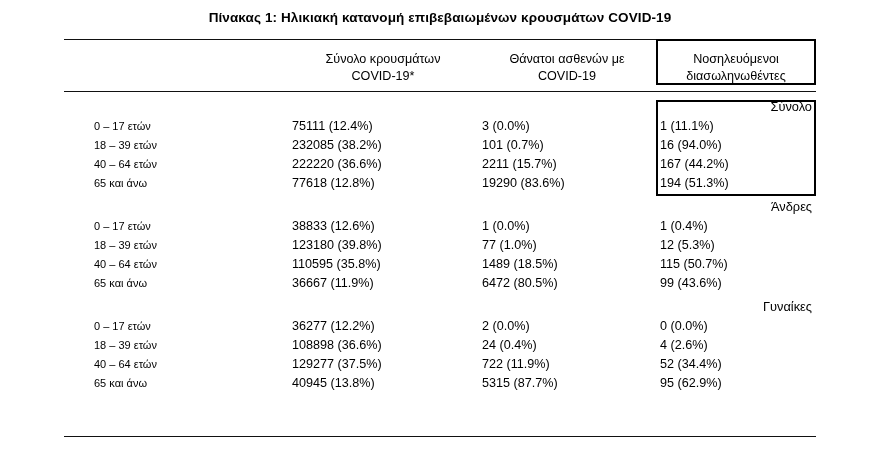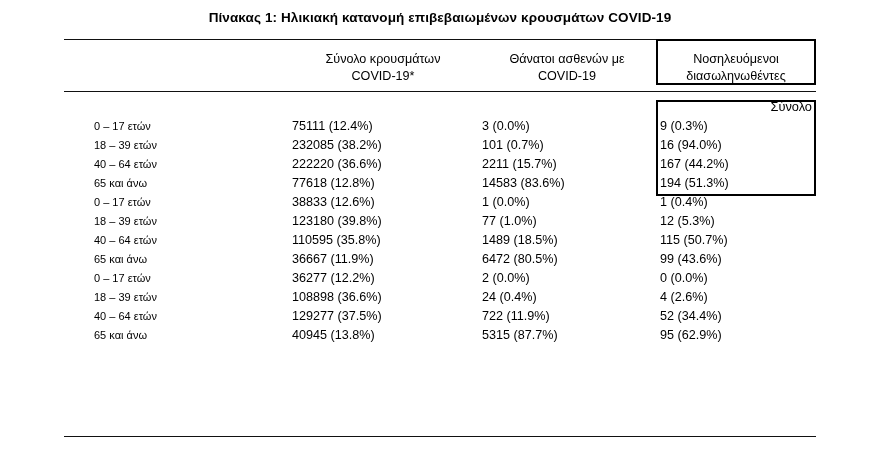--- a/index.html
+++ b/index.html
@@ -153,41 +153,44 @@
             <td></td>
         </tr>
 
         <tr class="group-row">
           <td colspan="4">Σύνολο</td>
         </tr>
         <tr class="data-row">
           <td class="label">0 – 17 ετών</td>
           <td>75111 (12.4%)</td>
           <td>3 (0.0%)</td>
-          <td>9 (0.3%)</td>
+          <td>1 (11.1%)</td>
         </tr>
         <tr class="data-row">
           <td class="label">18 – 39 ετών</td>
           <td>232085 (38.2%)</td>
           <td>101 (0.7%)</td>
           <td>16 (94.0%)</td>
         </tr>
         <tr class="data-row">
           <td class="label">40 – 64 ετών</td>
           <td>222220 (36.6%)</td>
           <td>2211 (15.7%)</td>
           <td>167 (44.2%)</td>
         </tr>
         <tr class="data-row">
           <td class="label">65 και άνω</td>
           <td>77618 (12.8%)</td>
-          <td>14583 (83.6%)</td>
+          <td>19290 (83.6%)</td>
           <td>194 (51.3%)</td>
         </tr>
 
+        <tr class="group-row">
+          <td colspan="4">Άνδρες</td>
+        </tr>
         <tr class="data-row">
           <td class="label">0 – 17 ετών</td>
           <td>38833 (12.6%)</td>
           <td>1 (0.0%)</td>
           <td>1 (0.4%)</td>
         </tr>
         <tr class="data-row">
           <td class="label">18 – 39 ετών</td>
           <td>123180 (39.8%)</td>
           <td>77 (1.0%)</td>
@@ -199,20 +202,23 @@
           <td>1489 (18.5%)</td>
           <td>115 (50.7%)</td>
         </tr>
         <tr class="data-row">
           <td class="label">65 και άνω</td>
           <td>36667 (11.9%)</td>
           <td>6472 (80.5%)</td>
           <td>99 (43.6%)</td>
         </tr>
 
+        <tr class="group-row">
+          <td colspan="4">Γυναίκες</td>
+        </tr>
         <tr class="data-row">
           <td class="label">0 – 17 ετών</td>
           <td>36277 (12.2%)</td>
           <td>2 (0.0%)</td>
           <td>0 (0.0%)</td>
         </tr>
         <tr class="data-row">
           <td class="label">18 – 39 ετών</td>
           <td>108898 (36.6%)</td>
           <td>24 (0.4%)</td>

